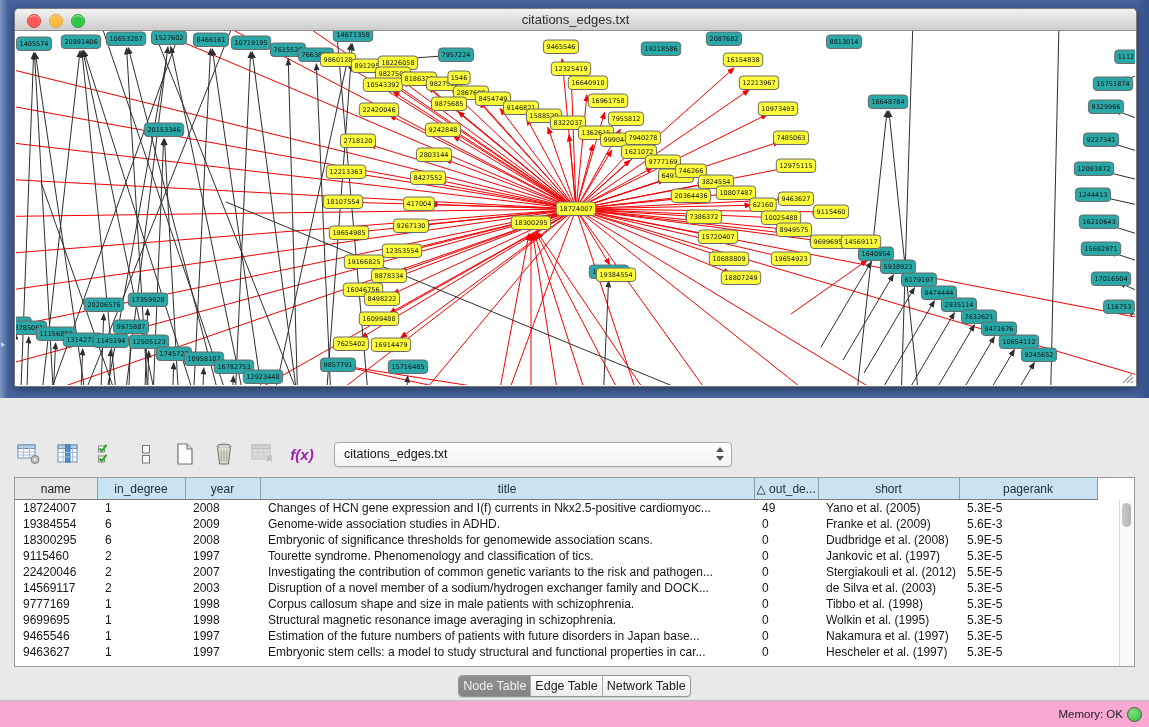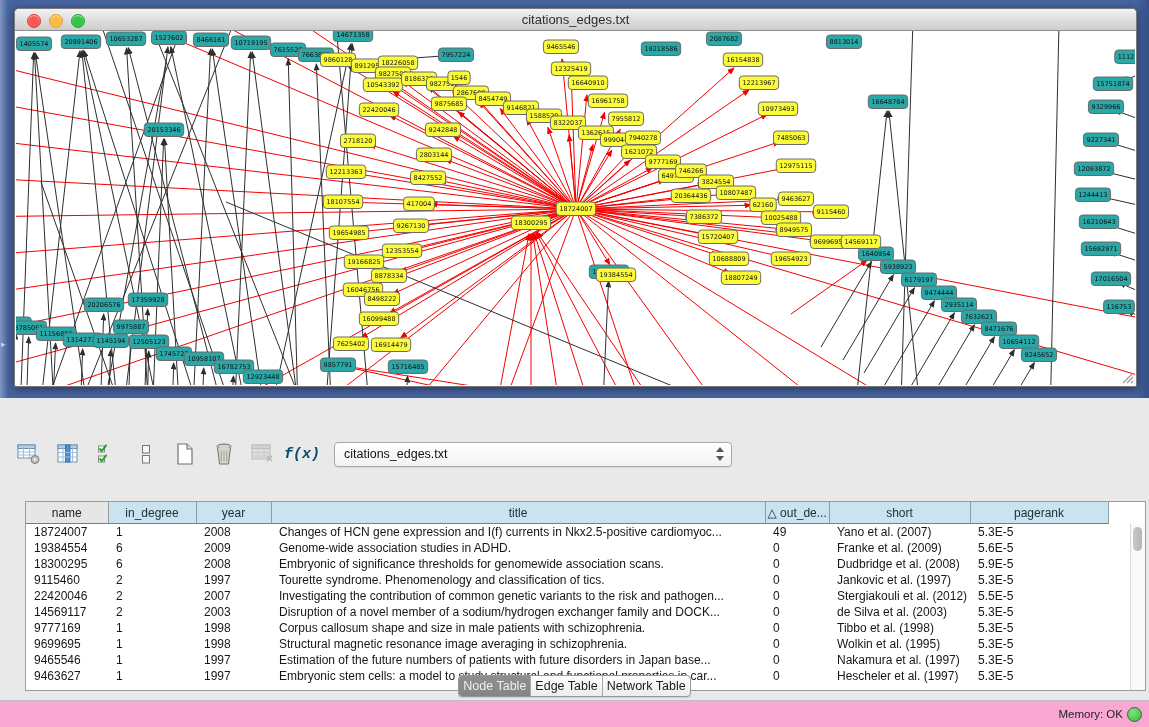--- a/index.html
+++ b/index.html
@@ -29,29 +29,29 @@
   .panel-header{position:absolute;left:0;top:0;width:100%;height:23px;
      background:linear-gradient(#f6f6f6,#dcdcdc);border-top:1px solid #9f9f9f;border-bottom:1px solid #bdbdbd;}
   .panel-title{position:absolute;left:13px;top:4px;font-size:13px;color:#222;}
   .panel-btns{position:absolute;right:10px;top:3px;display:flex;gap:10px;align-items:center;}
   .float-ic{width:15px;height:15px;display:block;}
   .close-ic{font-size:14px;font-weight:bold;color:#1c1c1c;line-height:15px;cursor:default;}
   .toolbar{position:absolute;left:14px;top:36px;height:40px;display:flex;align-items:center;gap:9px;}
   .tool{width:30px;height:32px;display:flex;align-items:center;justify-content:center;border-radius:4px;}
   .tool svg{display:block;}
   .tool.disabled{opacity:.55;}
-  .fx{font-family:Liberation Mono, monospace;font-style:italic;font-size:15px;color:#0c4a6e;font-weight:bold;}
+  .fx{font-family:Liberation Sans, sans-serif;font-style:italic;font-size:15px;color:#a21caf;font-weight:bold;}
   .net-select{width:396px;height:23px;margin-left:8px;background:linear-gradient(#ffffff,#f2f2f2);
      border:1px solid #a9a9a9;border-radius:4px;position:relative;box-shadow:0 1px 1px rgba(0,0,0,.08);}
   .net-select .val{position:absolute;left:9px;top:4px;font-size:12.5px;color:#111;}
   .stepper{position:absolute;right:6px;top:3px;width:9px;height:16px;}
   .stepper .up{position:absolute;top:1px;left:0;width:0;height:0;border-left:4.5px solid transparent;border-right:4.5px solid transparent;border-bottom:5px solid #555;}
   .stepper .dn{position:absolute;bottom:1px;left:0;width:0;height:0;border-left:4.5px solid transparent;border-right:4.5px solid transparent;border-top:5px solid #555;}
-  .table-wrap{position:absolute;left:14px;top:103px;width:1119px;height:188px;background:#fff;
-     border:1px solid #9b9b9b;overflow:hidden;margin-left:11px;}
+  .table-wrap{position:absolute;left:14px;top:79px;width:1119px;height:188px;background:#fff;
+     border:1px solid #9b9b9b;overflow:hidden;}
   table.grid{border-collapse:collapse;table-layout:fixed;width:1082px;font-size:12px;color:#161616;}
   table.grid th{height:21px;background:#c9e3f1;border-right:1px solid #8e9ba3;border-bottom:1px solid #7d7d7d;
      font-weight:normal;font-size:12px;color:#20303a;text-align:center;padding:0 2px;overflow:hidden;white-space:nowrap;}
   table.grid th.gray{background:#e6e6e6;border-right:1px solid #9b9b9b;color:#222;}
   table.grid td{height:16px;padding:0 2px 0 8px;white-space:nowrap;overflow:hidden;}
   .vscroll{position:absolute;right:0;top:22px;bottom:0;width:14px;background:#fafafa;border-left:1px solid #d8d8d8;}
   .vthumb{position:absolute;left:2px;top:3px;width:9px;height:24px;background:linear-gradient(90deg,#c9c9c9,#b5b5b5);border-radius:5px;}
   .tabs{position:absolute;left:0;top:277px;width:100%;display:flex;justify-content:center;}
   .seg{display:flex;height:20px;border:1px solid #979797;border-radius:4px;overflow:hidden;
      background:linear-gradient(#ffffff,#ececec);box-shadow:0 1px 1px rgba(0,0,0,.12);}
@@ -825,32 +825,32 @@
             <th style="background: rgb(255, 255, 255); border: none;"></th>
           </tr>
         </thead>
       <tbody id="body-rows">
           <tr>
             <td>18724007</td>
             <td>1</td>
             <td>2008</td>
             <td>Changes of HCN gene expression and I(f) currents in Nkx2.5-positive cardiomyoc...</td>
             <td>49</td>
-            <td>Yano et al. (2007)</td>
+            <td>Yano et al. (2005)</td>
             <td>5.3E-5</td>
             <td></td>
           </tr>
           <tr>
             <td>19384554</td>
             <td>6</td>
             <td>2009</td>
             <td>Genome-wide association studies in ADHD.</td>
             <td>0</td>
             <td>Franke et al. (2009)</td>
-            <td>5.6E-5</td>
+            <td>5.6E-3</td>
             <td></td>
           </tr>
           <tr>
             <td>18300295</td>
             <td>6</td>
             <td>2008</td>
             <td>Embryonic of significance thresholds for genomewide association scans.</td>
             <td>0</td>
             <td>Dudbridge et al. (2008)</td>
             <td>5.9E-5</td>

